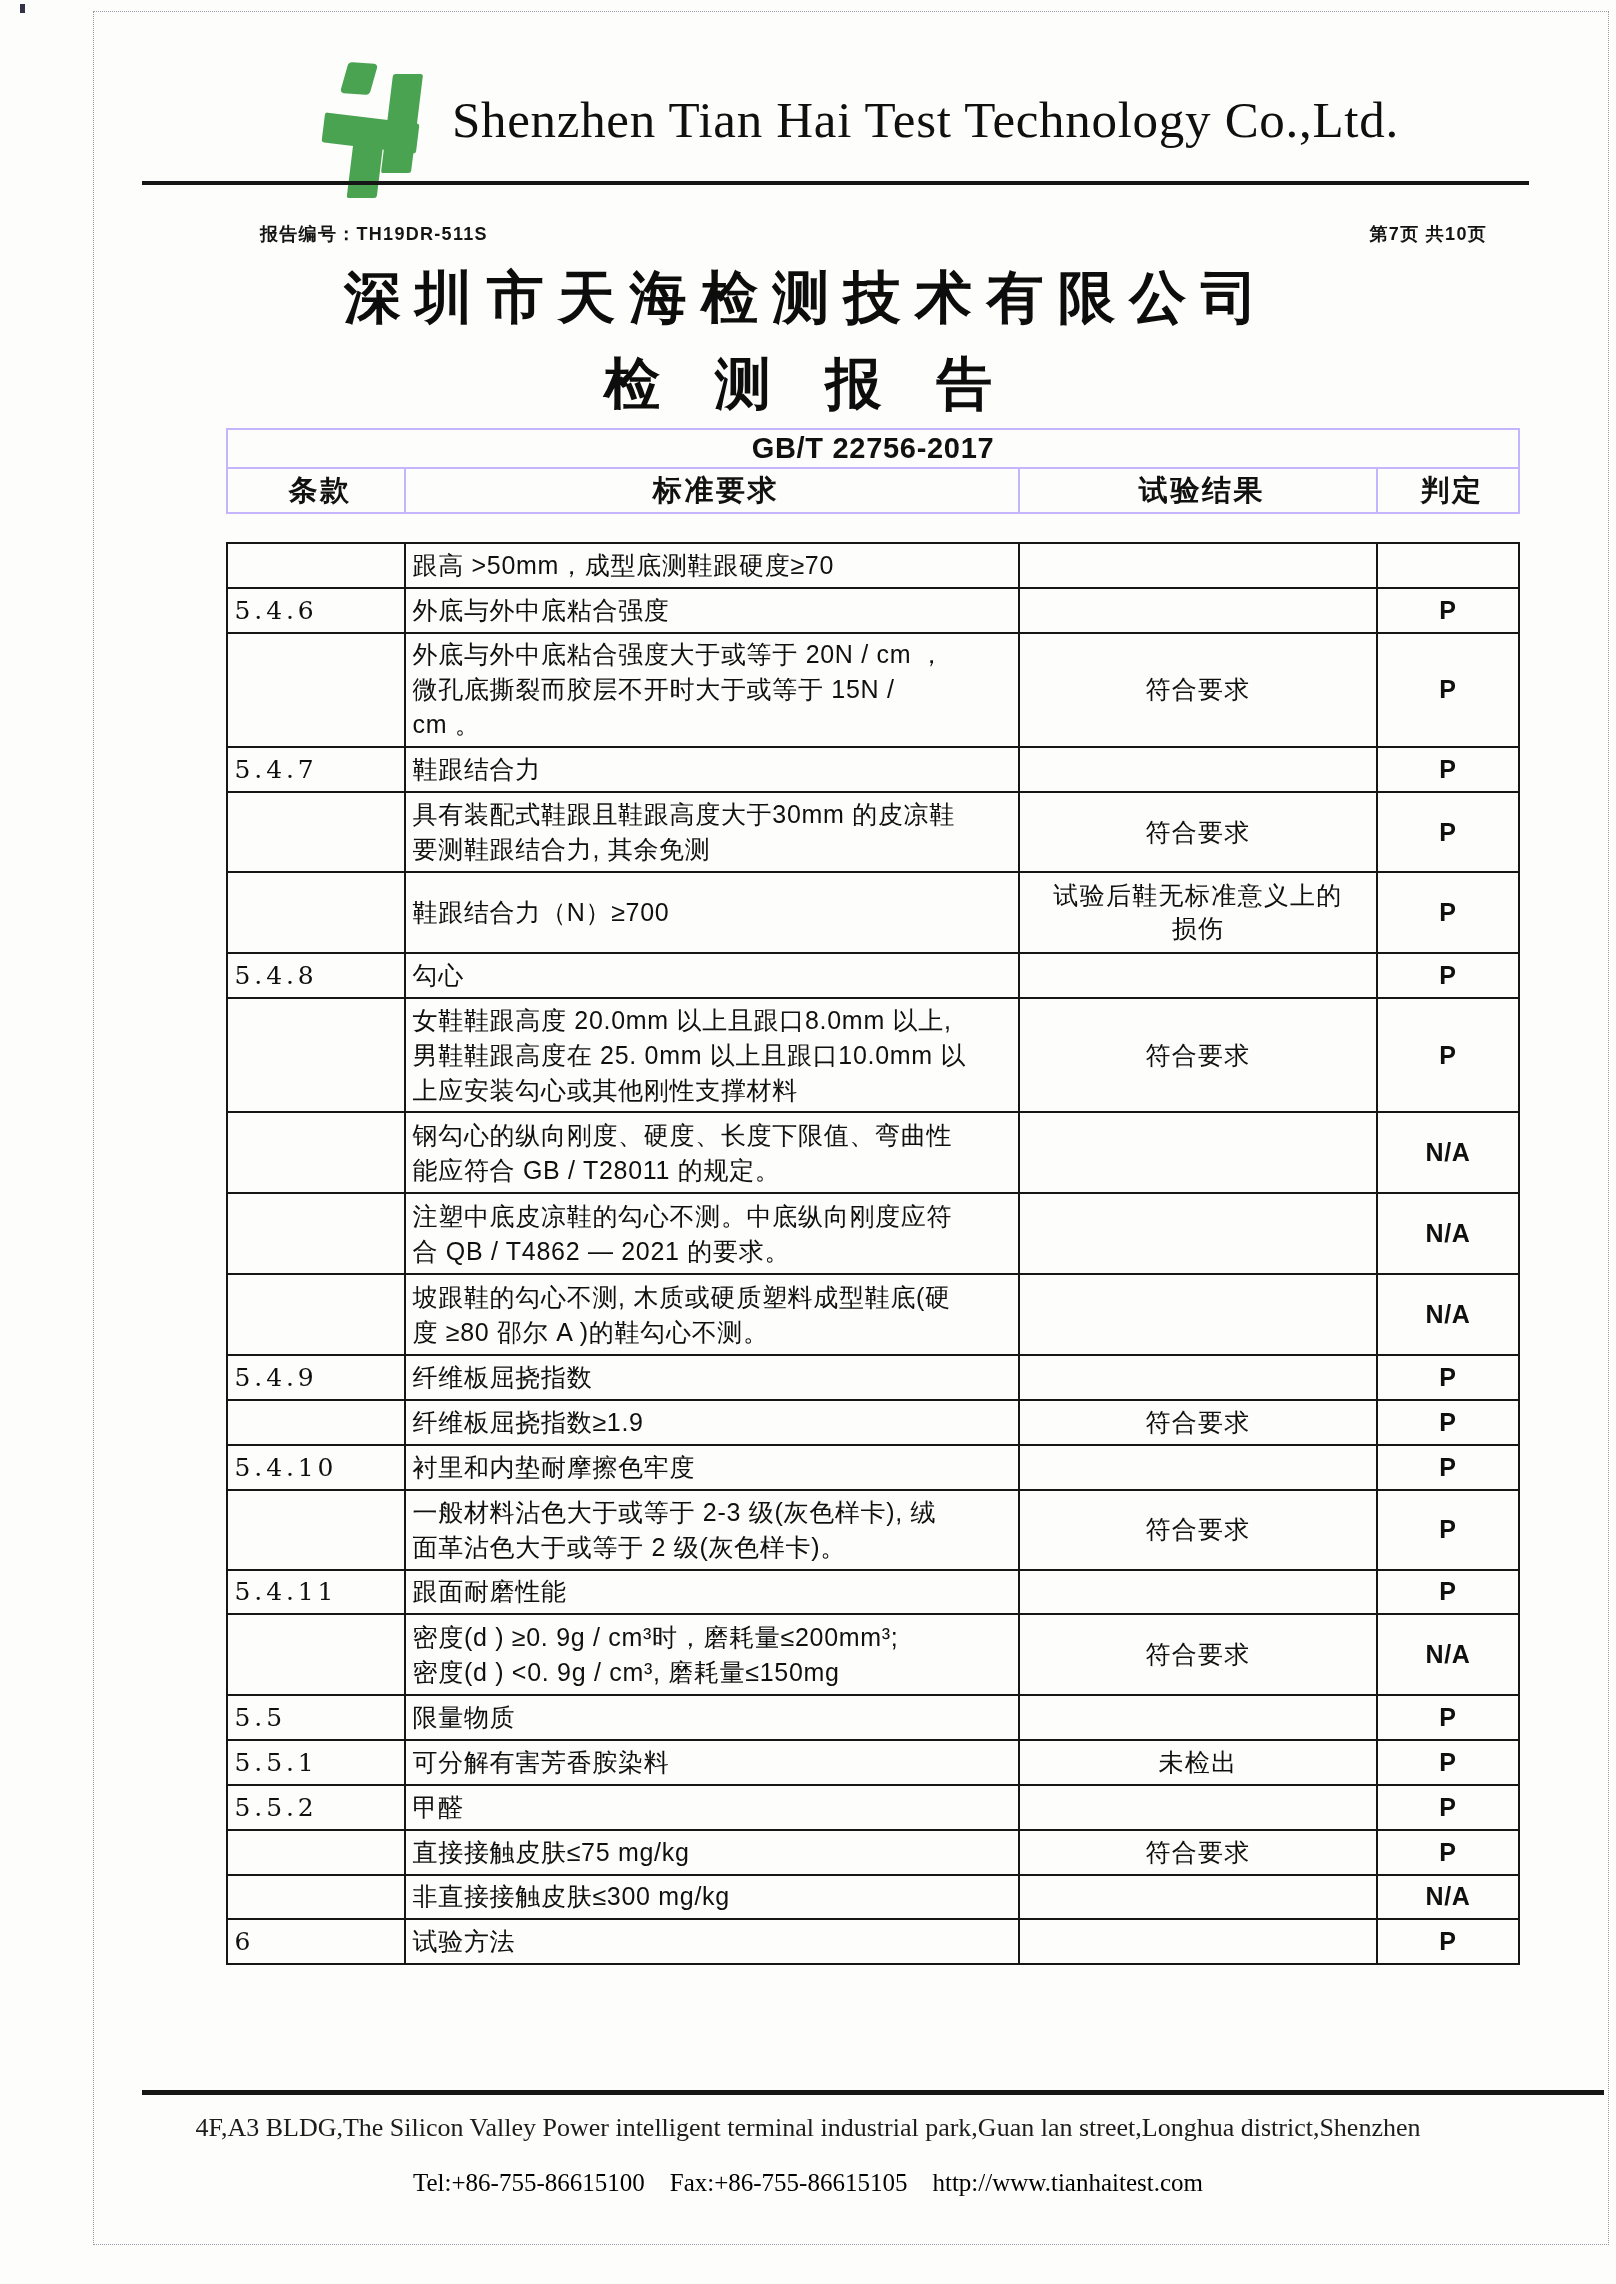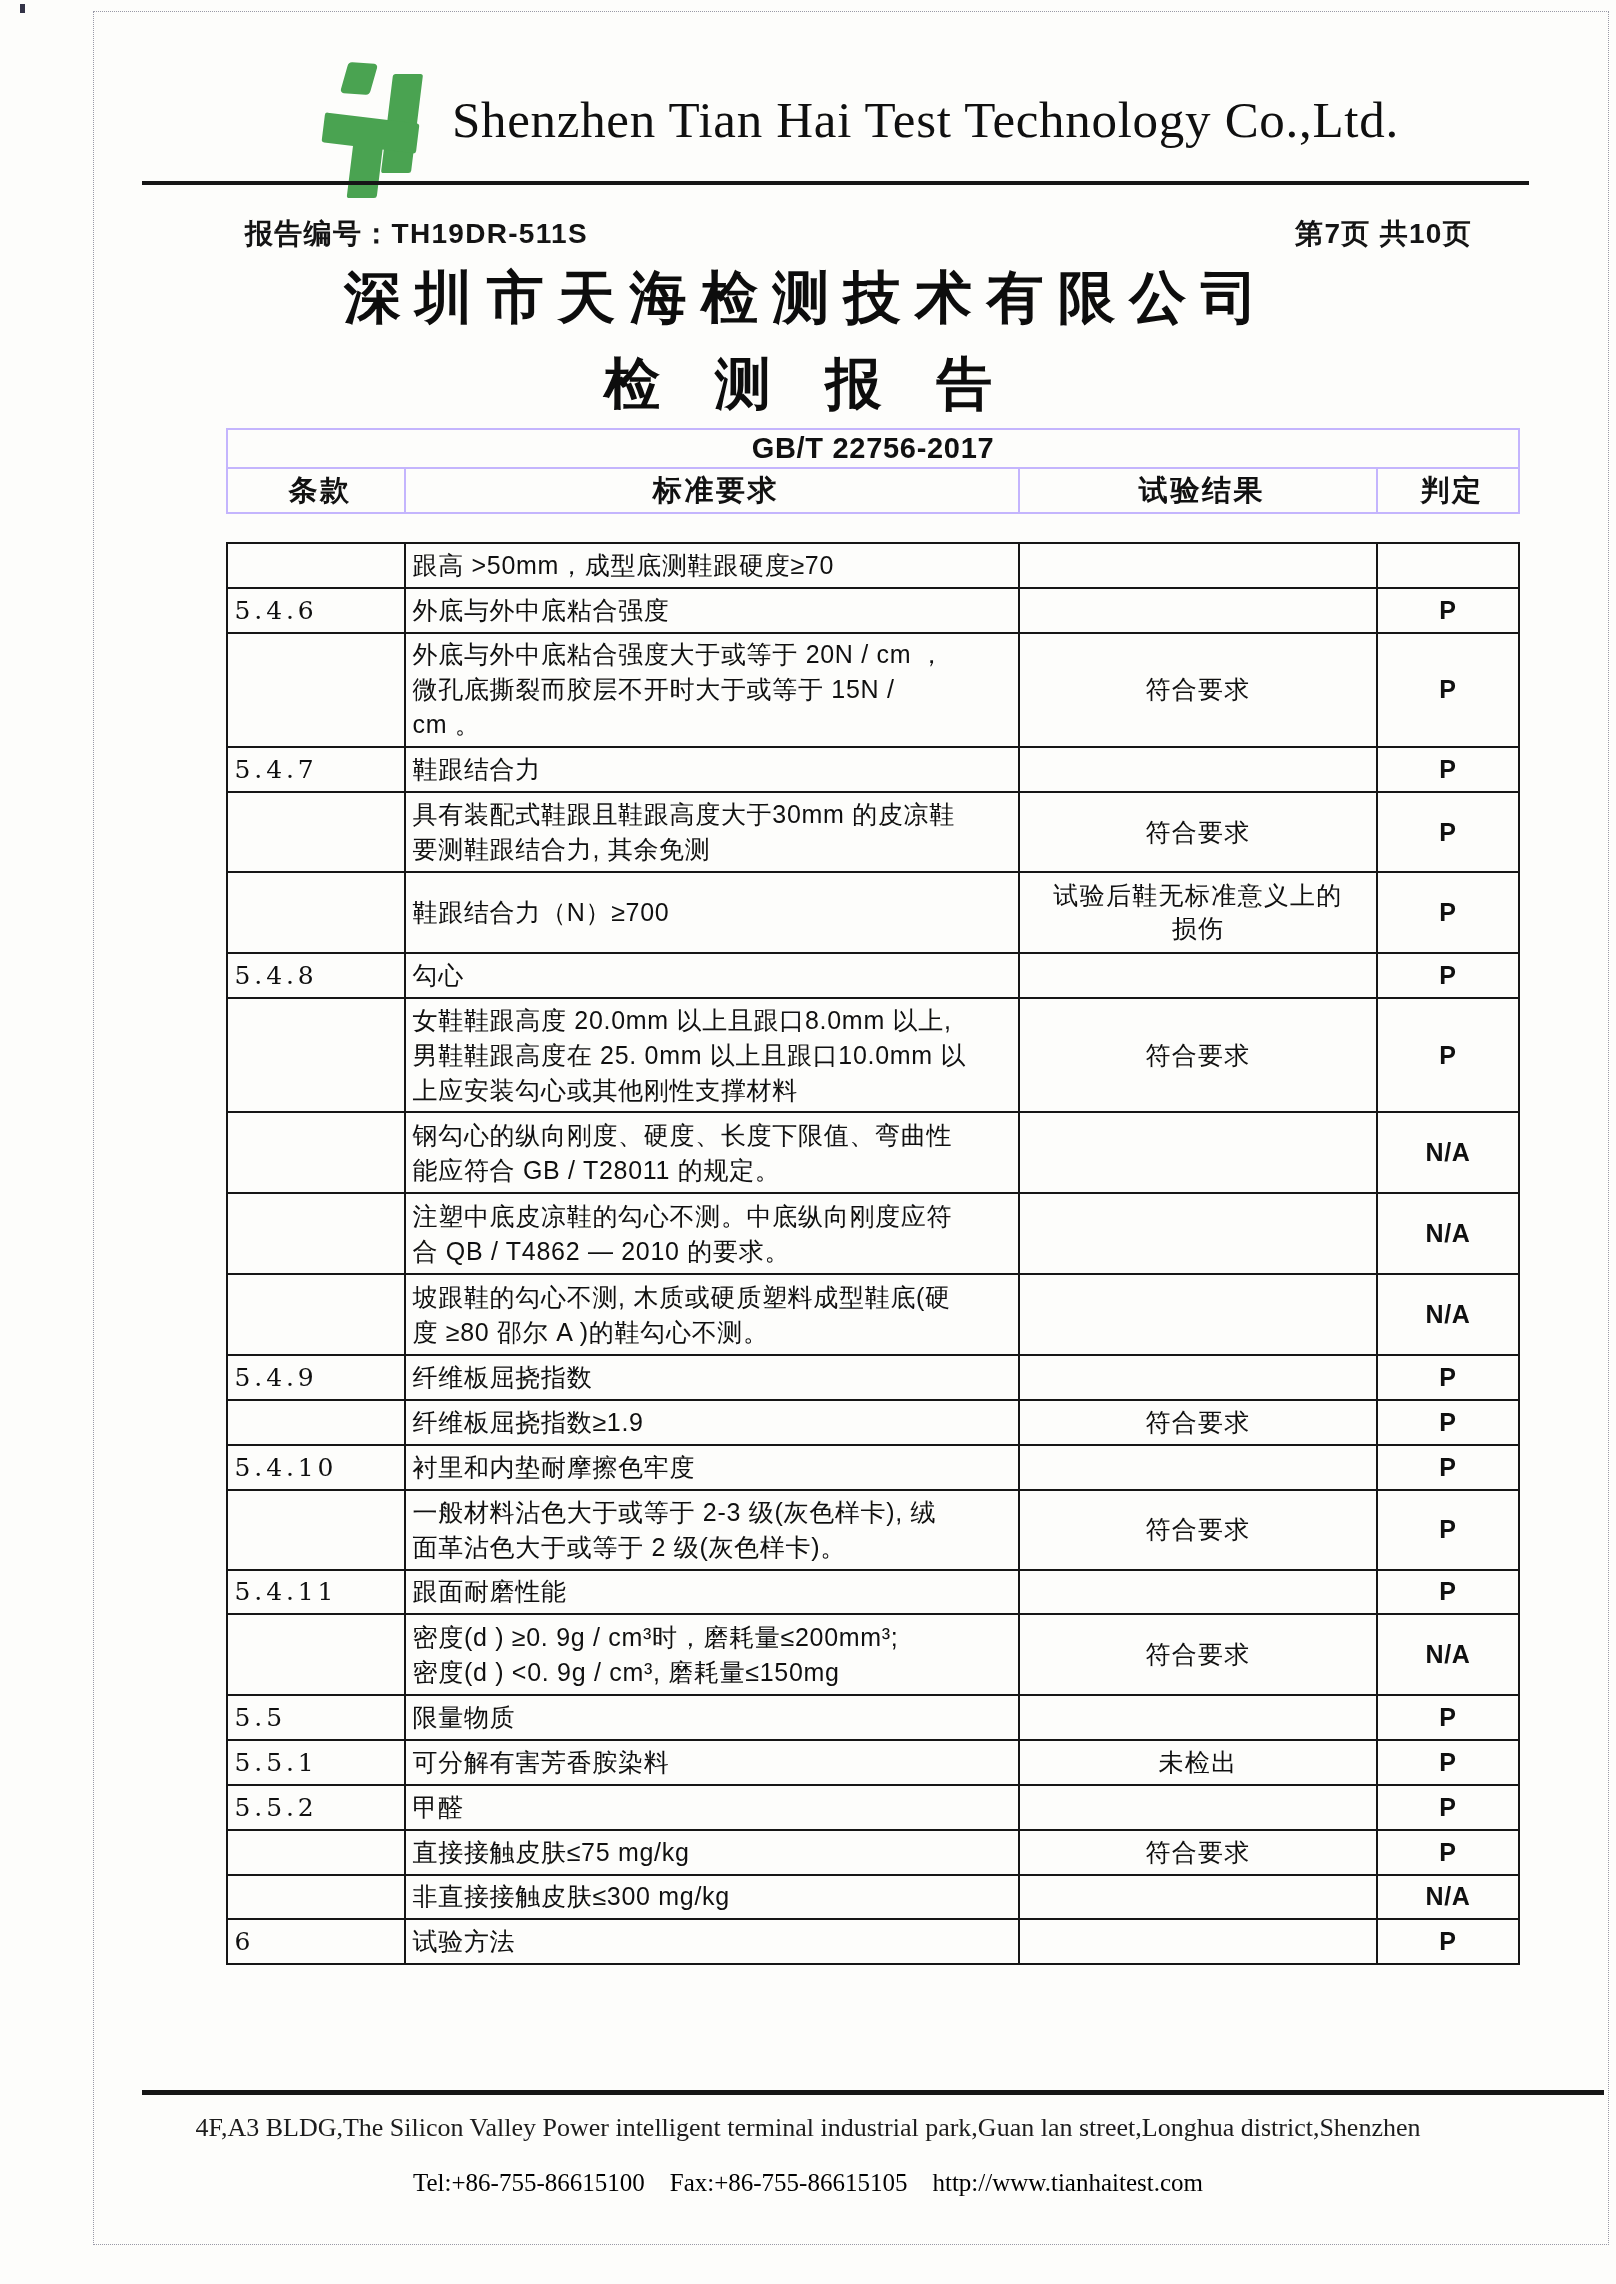--- a/index.html
+++ b/index.html
@@ -33,23 +33,23 @@
   .co-en{
     margin-left:30px;
     font-family:"Liberation Serif",serif;
     font-size:51px;letter-spacing:0.7px;white-space:nowrap;
     color:#101010;
   }
   .rule{position:absolute;background:#161616;}
   .top-rule{left:142px;top:181px;width:1387px;height:3.9px;}
   
   .meta{
-    position:absolute;left:216px;top:215px;width:1292px;height:37px;
+    position:absolute;left:231px;top:215px;width:1292px;height:37px;
     display:flex;justify-content:space-between;align-items:center;
-    font-size:28px;font-weight:600;letter-spacing:1.3px;
+    font-size:18px;font-weight:600;letter-spacing:1.3px;
     padding:0 36px 0 29px;box-sizing:border-box;
   }
   
   .t-company{
     position:absolute;left:0;top:260px;width:1616px;
     text-align:center;font-size:57px;font-weight:700;letter-spacing:14.4px;
     color:#0d0d0d;
   }
   .t-report{
     position:absolute;left:0;top:347px;width:1616px;
@@ -209,21 +209,21 @@
         <tr style="height: 81px;">
           <td class="c-clause"></td>
           <td class="c-req">钢勾心的纵向刚度、硬度、长度下限值、弯曲性
 能应符合 GB / T28011 的规定。</td>
           <td class="c-res"></td>
           <td class="c-verdict">N/A</td>
         </tr>
         <tr style="height: 81px;">
           <td class="c-clause"></td>
           <td class="c-req">注塑中底皮凉鞋的勾心不测。中底纵向刚度应符
-合 QB / T4862 — 2010 的要求。</td>
+合 QB / T4862 — 2021 的要求。</td>
           <td class="c-res"></td>
           <td class="c-verdict">N/A</td>
         </tr>
         <tr style="height: 81px;">
           <td class="c-clause"></td>
           <td class="c-req">坡跟鞋的勾心不测, 木质或硬质塑料成型鞋底(硬
 度 ≥80 邵尔 A )的鞋勾心不测。</td>
           <td class="c-res"></td>
           <td class="c-verdict">N/A</td>
         </tr>

